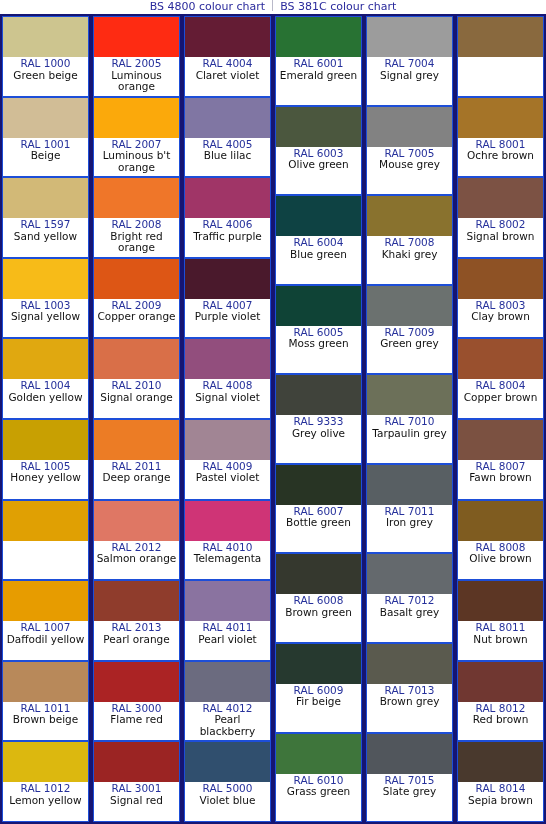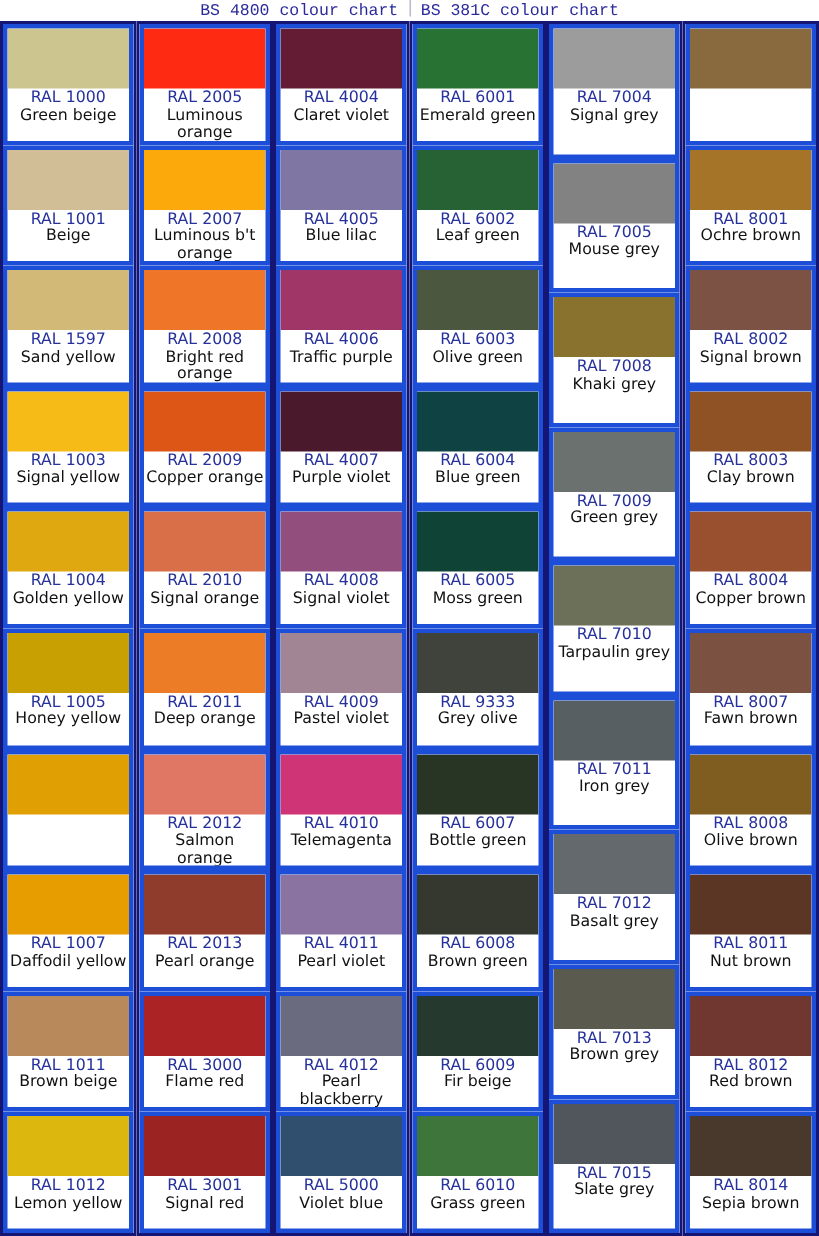--- a/index.html
+++ b/index.html
@@ -21,21 +21,20 @@
     text-align: center;
     font-size: 11px;
     color: #2a2a9c;
     white-space: nowrap;
   }
   #header-bar .chart-link {
     color: #2a2a9c;
     text-decoration: none;
     cursor: pointer;
     padding: 0 3px;
-    font-family: Liberation Mono, monospace;
   }
   #header-bar .link-sep {
     display: inline-block;
     width: 1px;
     height: 11px;
     background: #b9b9c9;
     vertical-align: -1px;
     margin: 0 4px;
   }
 
@@ -52,21 +51,21 @@
     box-sizing: border-box;
     border: 2px solid #151573;
     background: #ffffff;
     display: flex;
     flex-direction: column;
     height: 810px;
   }
   .swatch-cell {
     flex: 1 1 0;
     box-sizing: border-box;
-    border: 3px solid #1d4ed8;
+    border: 1px solid #1d4ed8;
     background: #ffffff;
     margin: 0;
     display: flex;
     flex-direction: column;
     align-items: stretch;
     overflow: hidden;
   }
   .swatch-chip {
     height: 40px;
     flex: 0 0 40px;
@@ -312,27 +311,20 @@
     </div>
     <div class="colour-column">
       <div class="swatch-cell">
         <div class="swatch-chip" style="background: rgb(40, 114, 51);"></div>
         <div class="swatch-caption">
           <span class="ral-code">RAL 6001</span>
           <span class="ral-name">Emerald green</span>
         </div>
       </div>
       <div class="swatch-cell">
-        <div class="swatch-chip" style="background: rgb(39, 98, 53);"></div>
-        <div class="swatch-caption">
-          <span class="ral-code">RAL 6002</span>
-          <span class="ral-name">Leaf green</span>
-        </div>
-      </div>
-      <div class="swatch-cell">
         <div class="swatch-chip" style="background: rgb(75, 87, 62);"></div>
         <div class="swatch-caption">
           <span class="ral-code">RAL 6003</span>
           <span class="ral-name">Olive green</span>
         </div>
       </div>
       <div class="swatch-cell">
         <div class="swatch-chip" style="background: rgb(14, 66, 67);"></div>
         <div class="swatch-caption">
           <span class="ral-code">RAL 6004</span>

